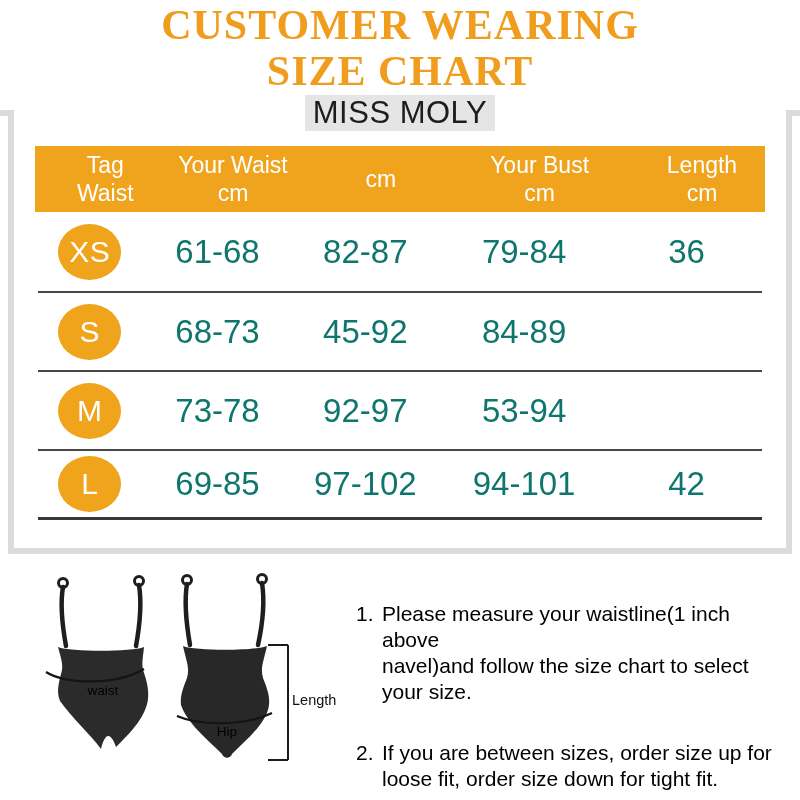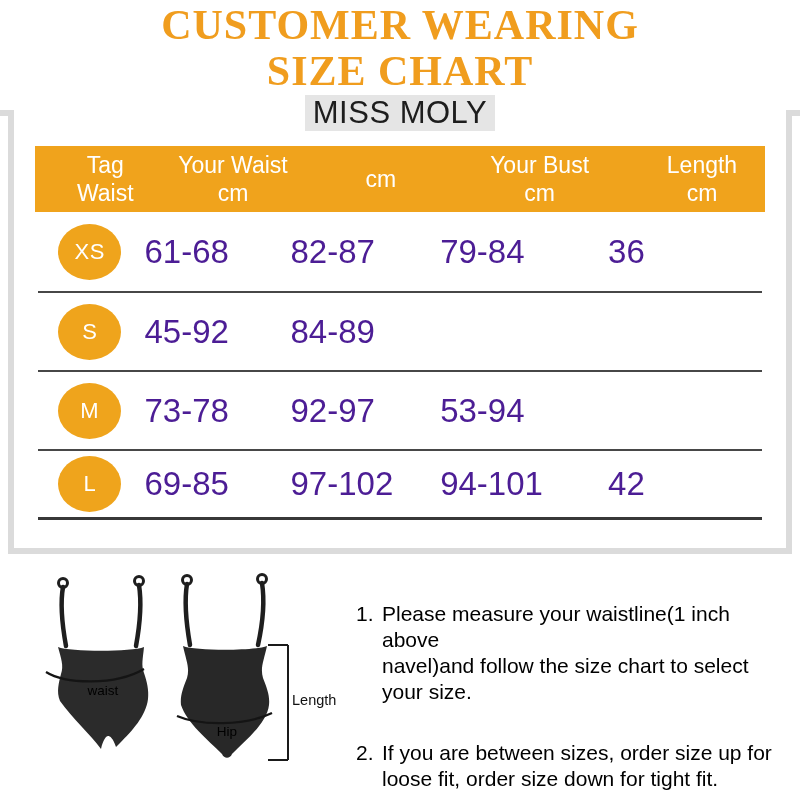--- a/index.html
+++ b/index.html
@@ -19,24 +19,24 @@
 
   
   .frame{position:absolute;left:8px;top:110px;width:784px;height:444px;box-sizing:border-box;
          border:6px solid #DBDBDB;border-top:none;background:#fff;}
   .thead{margin:36px 21px 0;height:66px;background:#F0A31C;display:grid;
          grid-template-columns:15% 20% 20.5% 23% 21.5%;align-items:center;}
   .th{color:#fff;text-align:center;font-size:23px;line-height:28px;padding-left:31px;}
   .trow{margin:0 21px;display:grid;grid-template-columns:15% 20% 20.5% 23% 21.5%;
         align-items:center;}
   .r1{height:79px}.r2{height:77px}.r3{height:77px}.r4{height:66px}
-  .td{font-size:33px;color:#4c1d95;}
+  .td{text-align:center;font-size:33px;color:#0f766e;}
   .badge-cell{display:flex;justify-content:center;align-items:center;}
   .badge{width:63px;height:56px;border-radius:50%;background:#EFA41C;color:#fff;
-         display:flex;align-items:center;justify-content:center;font-size:22px;letter-spacing:.5px;}
+         display:flex;align-items:center;justify-content:center;font-size:30px;letter-spacing:.5px;}
   .rline{height:2px;background:#474747;margin:0 24px;}
   .rline.last{height:3px;background:#383838;}
 
   
   .figures{position:absolute;left:20px;top:568px;}
   .suit-label{font-family:"Liberation Sans",sans-serif;font-size:13.5px;fill:#000;}
   .len-label{font-family:"Liberation Sans",sans-serif;font-size:14.5px;fill:#111;}
 
   
   .notes{position:absolute;left:356px;top:601px;width:430px;color:#000;}
@@ -91,20 +91,21 @@
       <div class="td">82-87</div>
       <div class="td">79-84</div>
       <div class="td">36</div>
     </div>
     <div class="rline"></div>
 
     <div class="trow r2">
       <div class="badge-cell">
         <div class="badge">S</div>
       </div>
+      <div class="td">68-73</div>
       <div class="td">45-92</div>
       <div class="td">84-89</div>
     </div>
     <div class="rline"></div>
 
     <div class="trow r3">
       <div class="badge-cell">
         <div class="badge">M</div>
       </div>
       <div class="td">73-78</div>

